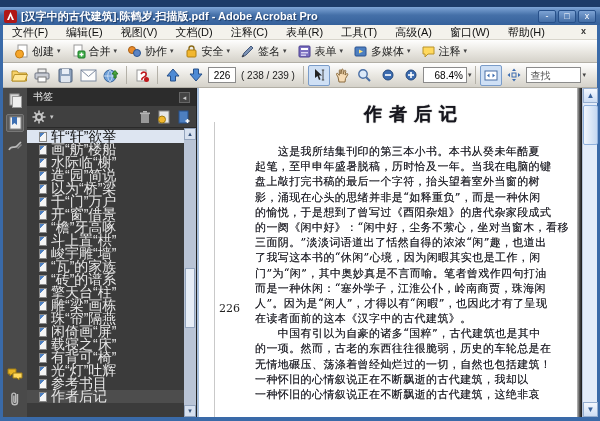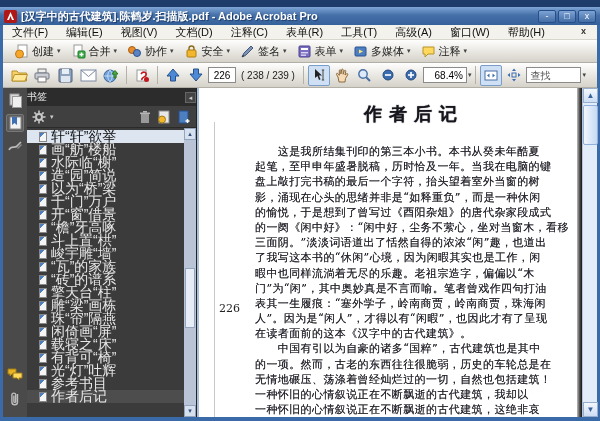--- a/index.html
+++ b/index.html
@@ -41,21 +41,21 @@
     display:flex;align-items:center;justify-content:flex-end;padding:0 3px;}
   .find-box{width:55px;height:16px;background:#fff;border:1px solid #8b8b8b;font-size:10px;padding:0 3px;
     font-family:Liberation Serif, serif;color:#333;}
   .find-box::placeholder{color:#555;opacity:1;}
   
   .main{position:absolute;left:3px;top:88px;width:594px;height:329px;display:flex;}
   .rail{width:24px;background:#4a4a4a;flex:none;position:relative;}
   .rail-icon{position:absolute;left:3px;width:18px;height:18px;display:flex;align-items:center;justify-content:center;}
   .panel{width:170px;flex:none;display:flex;flex-direction:column;background:#3b3b3b;border-right:1px solid #222;}
   .panel-header{height:18px;background:#2c2c2c;color:#e3e3e3;font-size:10px;display:flex;align-items:center;
-    padding:0 0;flex:none;justify-content:flex-end;}
+    padding:0 6px;flex:none;justify-content:flex-end;}
   .panel-collapse{margin-left:auto;width:11px;height:11px;background:#444;border:1px solid #666;color:#ccc;
     font-size:7px;line-height:9px;text-align:center;}
   .panel-tools{height:22px;background:#404040;display:flex;align-items:center;padding:0 5px;gap:4px;flex:none;
     border-bottom:1px solid #2a2a2a;}
   .panel-tools .right{margin-left:auto;display:flex;gap:6px;}
   .bm-list{position:relative;flex:1;overflow:hidden;background:#3b3b3b;padding-top:2px;}
   .bm-row{height:13px;display:flex;align-items:center;gap:4px;padding-left:12px;font-size:14px;color:#e8e8e8;
     white-space:nowrap;}
   .bm-row.selected{background:#dde5f1;color:#111;}
   .bm-row.current{background:#4d4d4d;}
@@ -489,23 +489,22 @@
       <div class="page-body">
 
       <div class="line">　　这是我所结集刊印的第三本小书。本书从癸未年酷夏</div>
           <div class="line">起笔，至甲申年盛暑脱稿，历时恰及一年。当我在电脑的键</div>
           <div class="line">盘上敲打完书稿的最后一个字符，抬头望着室外当窗的树</div>
           <div class="line">影，涌现在心头的思绪并非是“如释重负”，而是一种休闲</div>
           <div class="line">的愉悦，于是想到了曾写过《酉阳杂俎》的唐代杂家段成式</div>
           <div class="line">的一阕《闲中好》：“闲中好，尘务不萦心，坐对当窗木，看移</div>
           <div class="line">三面阴。”淡淡词语道出了恬然自得的浓浓“闲”趣，也道出</div>
           <div class="line">了我写这本书的“休闲”心境，因为闲暇其实也是工作，闲</div>
-          <div class="line">暇中也同样流淌着无尽的乐趣。老祖宗造字，偏偏以“木</div>
           <div class="line">门”为“闲”，其中奥妙真是不言而喻。笔者曾戏作四句打油</div>
-          <div class="line">表其一生履痕：“塞外学子，岭南商贾，岭南商贾，珠海闲</div>
+          <div class="line">而是一种休闲：“塞外学子，江淮公仆，岭南商贾，珠海闲</div>
           <div class="line">人”。因为是“闲人”，才得以有“闲暇”，也因此才有了呈现</div>
           <div class="line">在读者面前的这本《汉字中的古代建筑》。</div>
           <div class="line">　　中国有引以为自豪的诸多“国粹”，古代建筑也是其中</div>
           <div class="line">的一项。然而，古老的东西往往很脆弱，历史的车轮总是在</div>
           <div class="line">无情地碾压、荡涤着曾经灿烂过的一切，自然也包括建筑！</div>
           <div class="line">一种怀旧的心情叙说正在不断飘逝的古代建筑，我却以</div>
           <div class="line">一种怀旧的心情叙说正在不断飘逝的古代建筑，这绝非哀</div>
         </div>
       <div class="folio">226</div>
       <div class="scan-shadow"></div>

